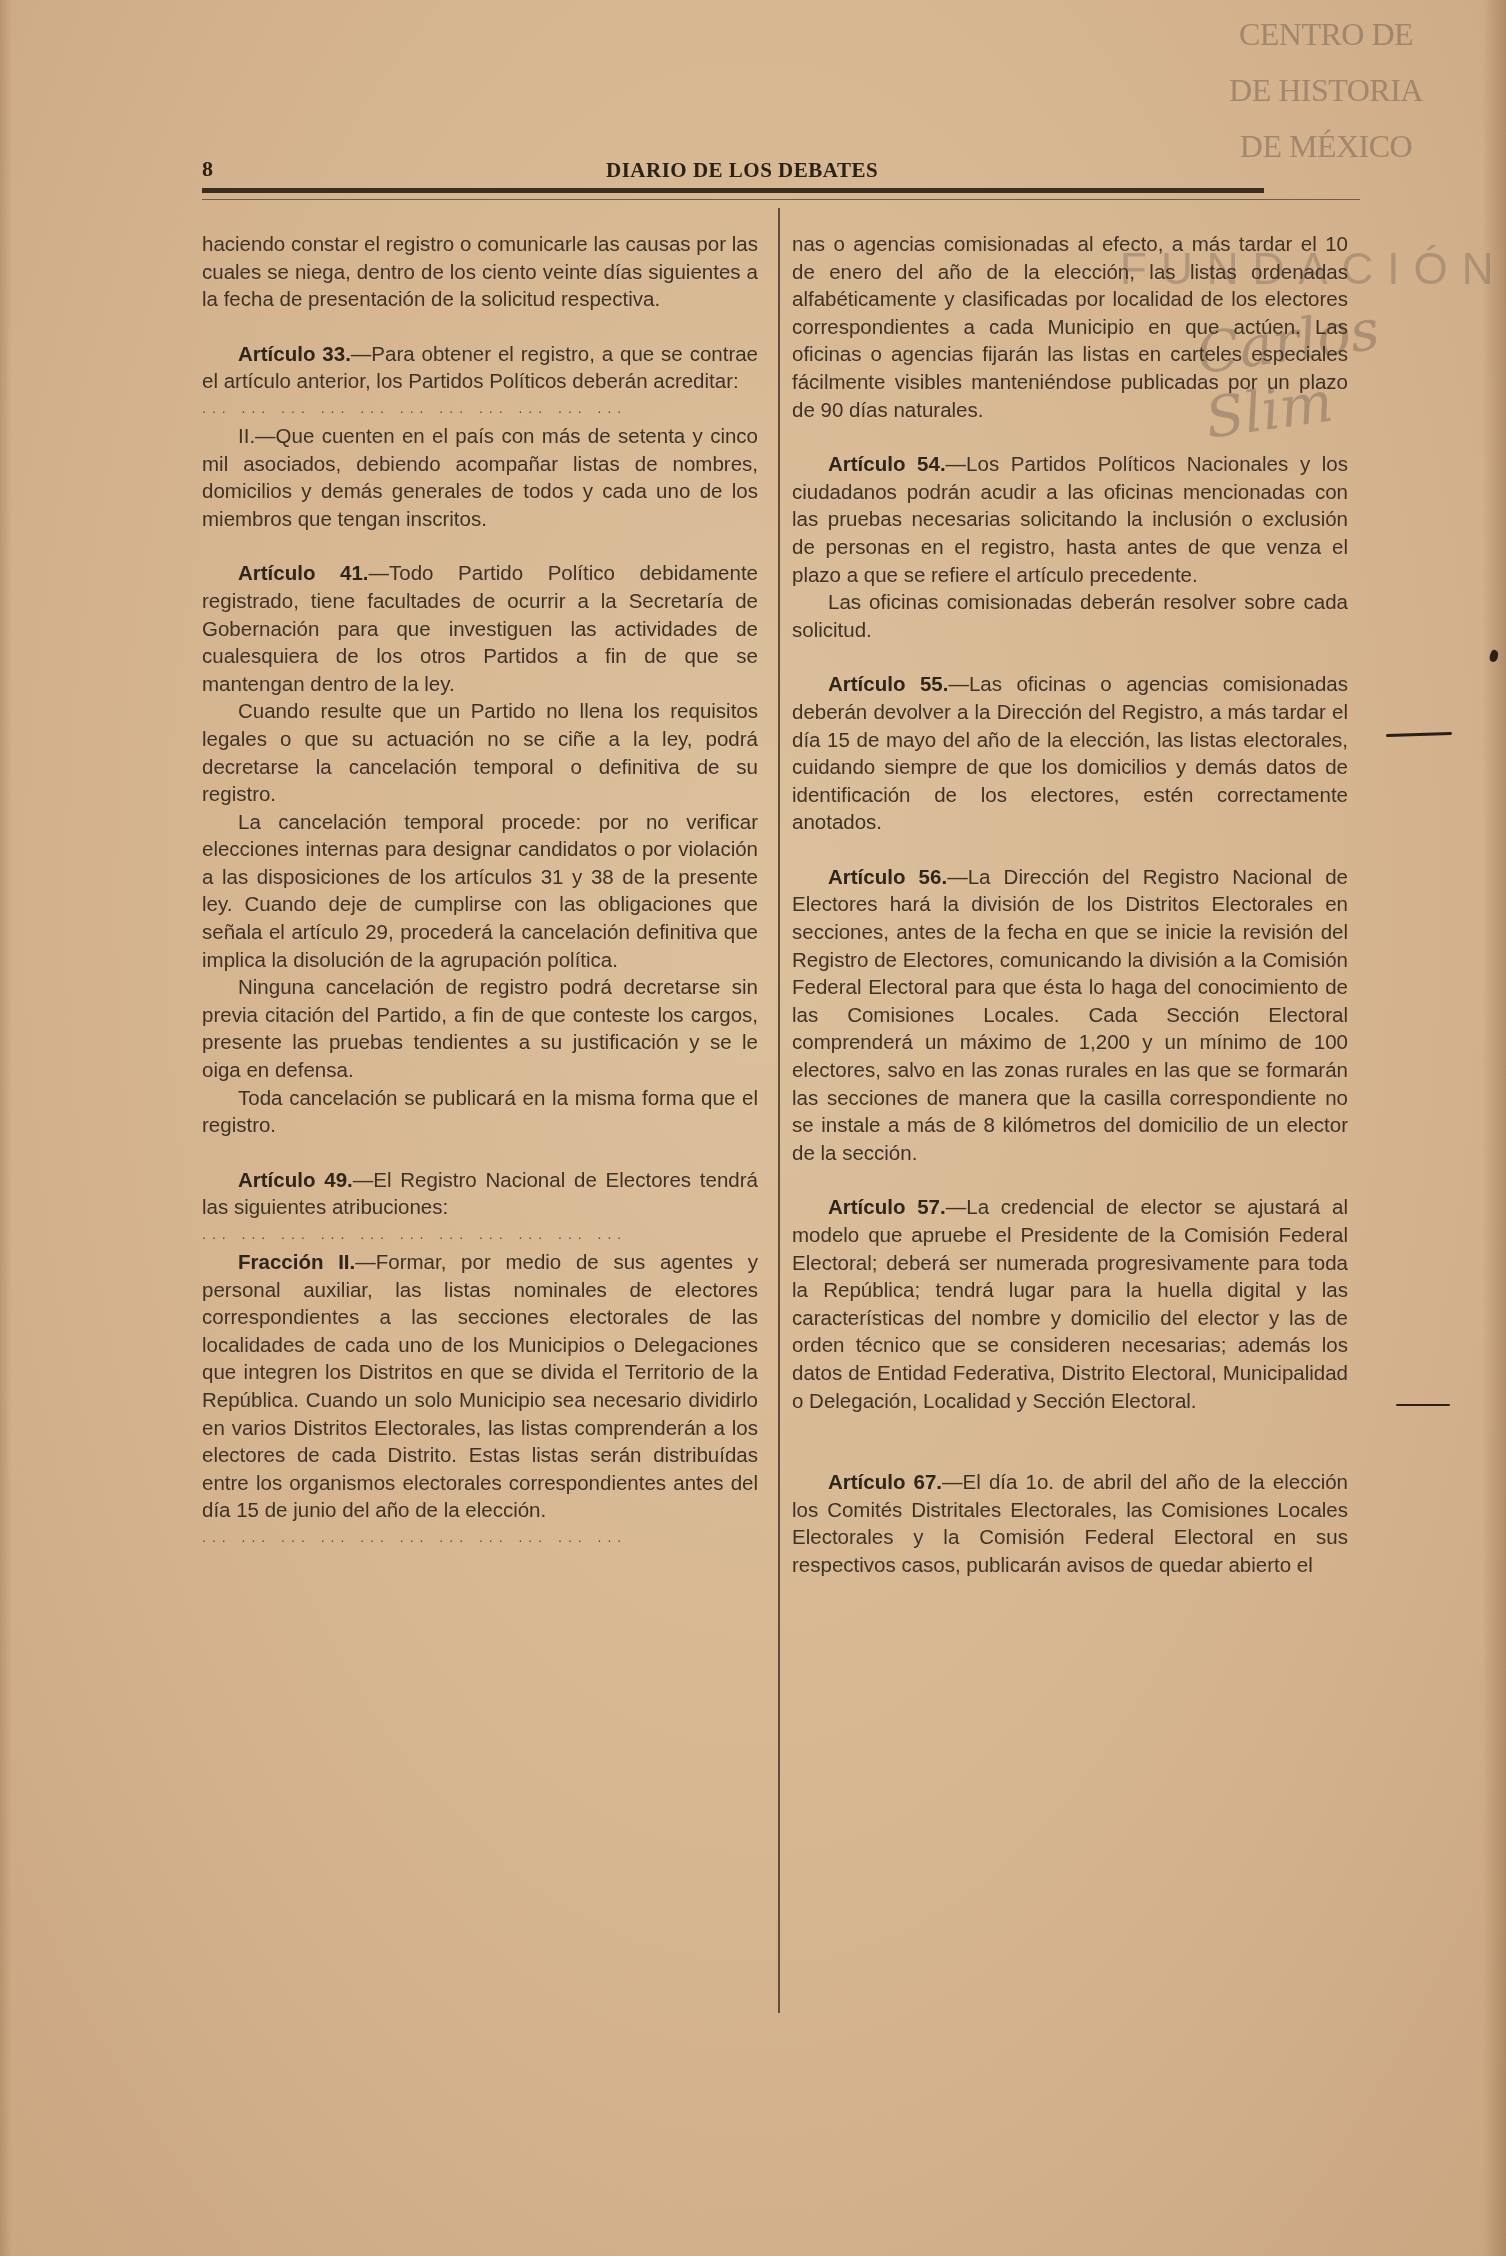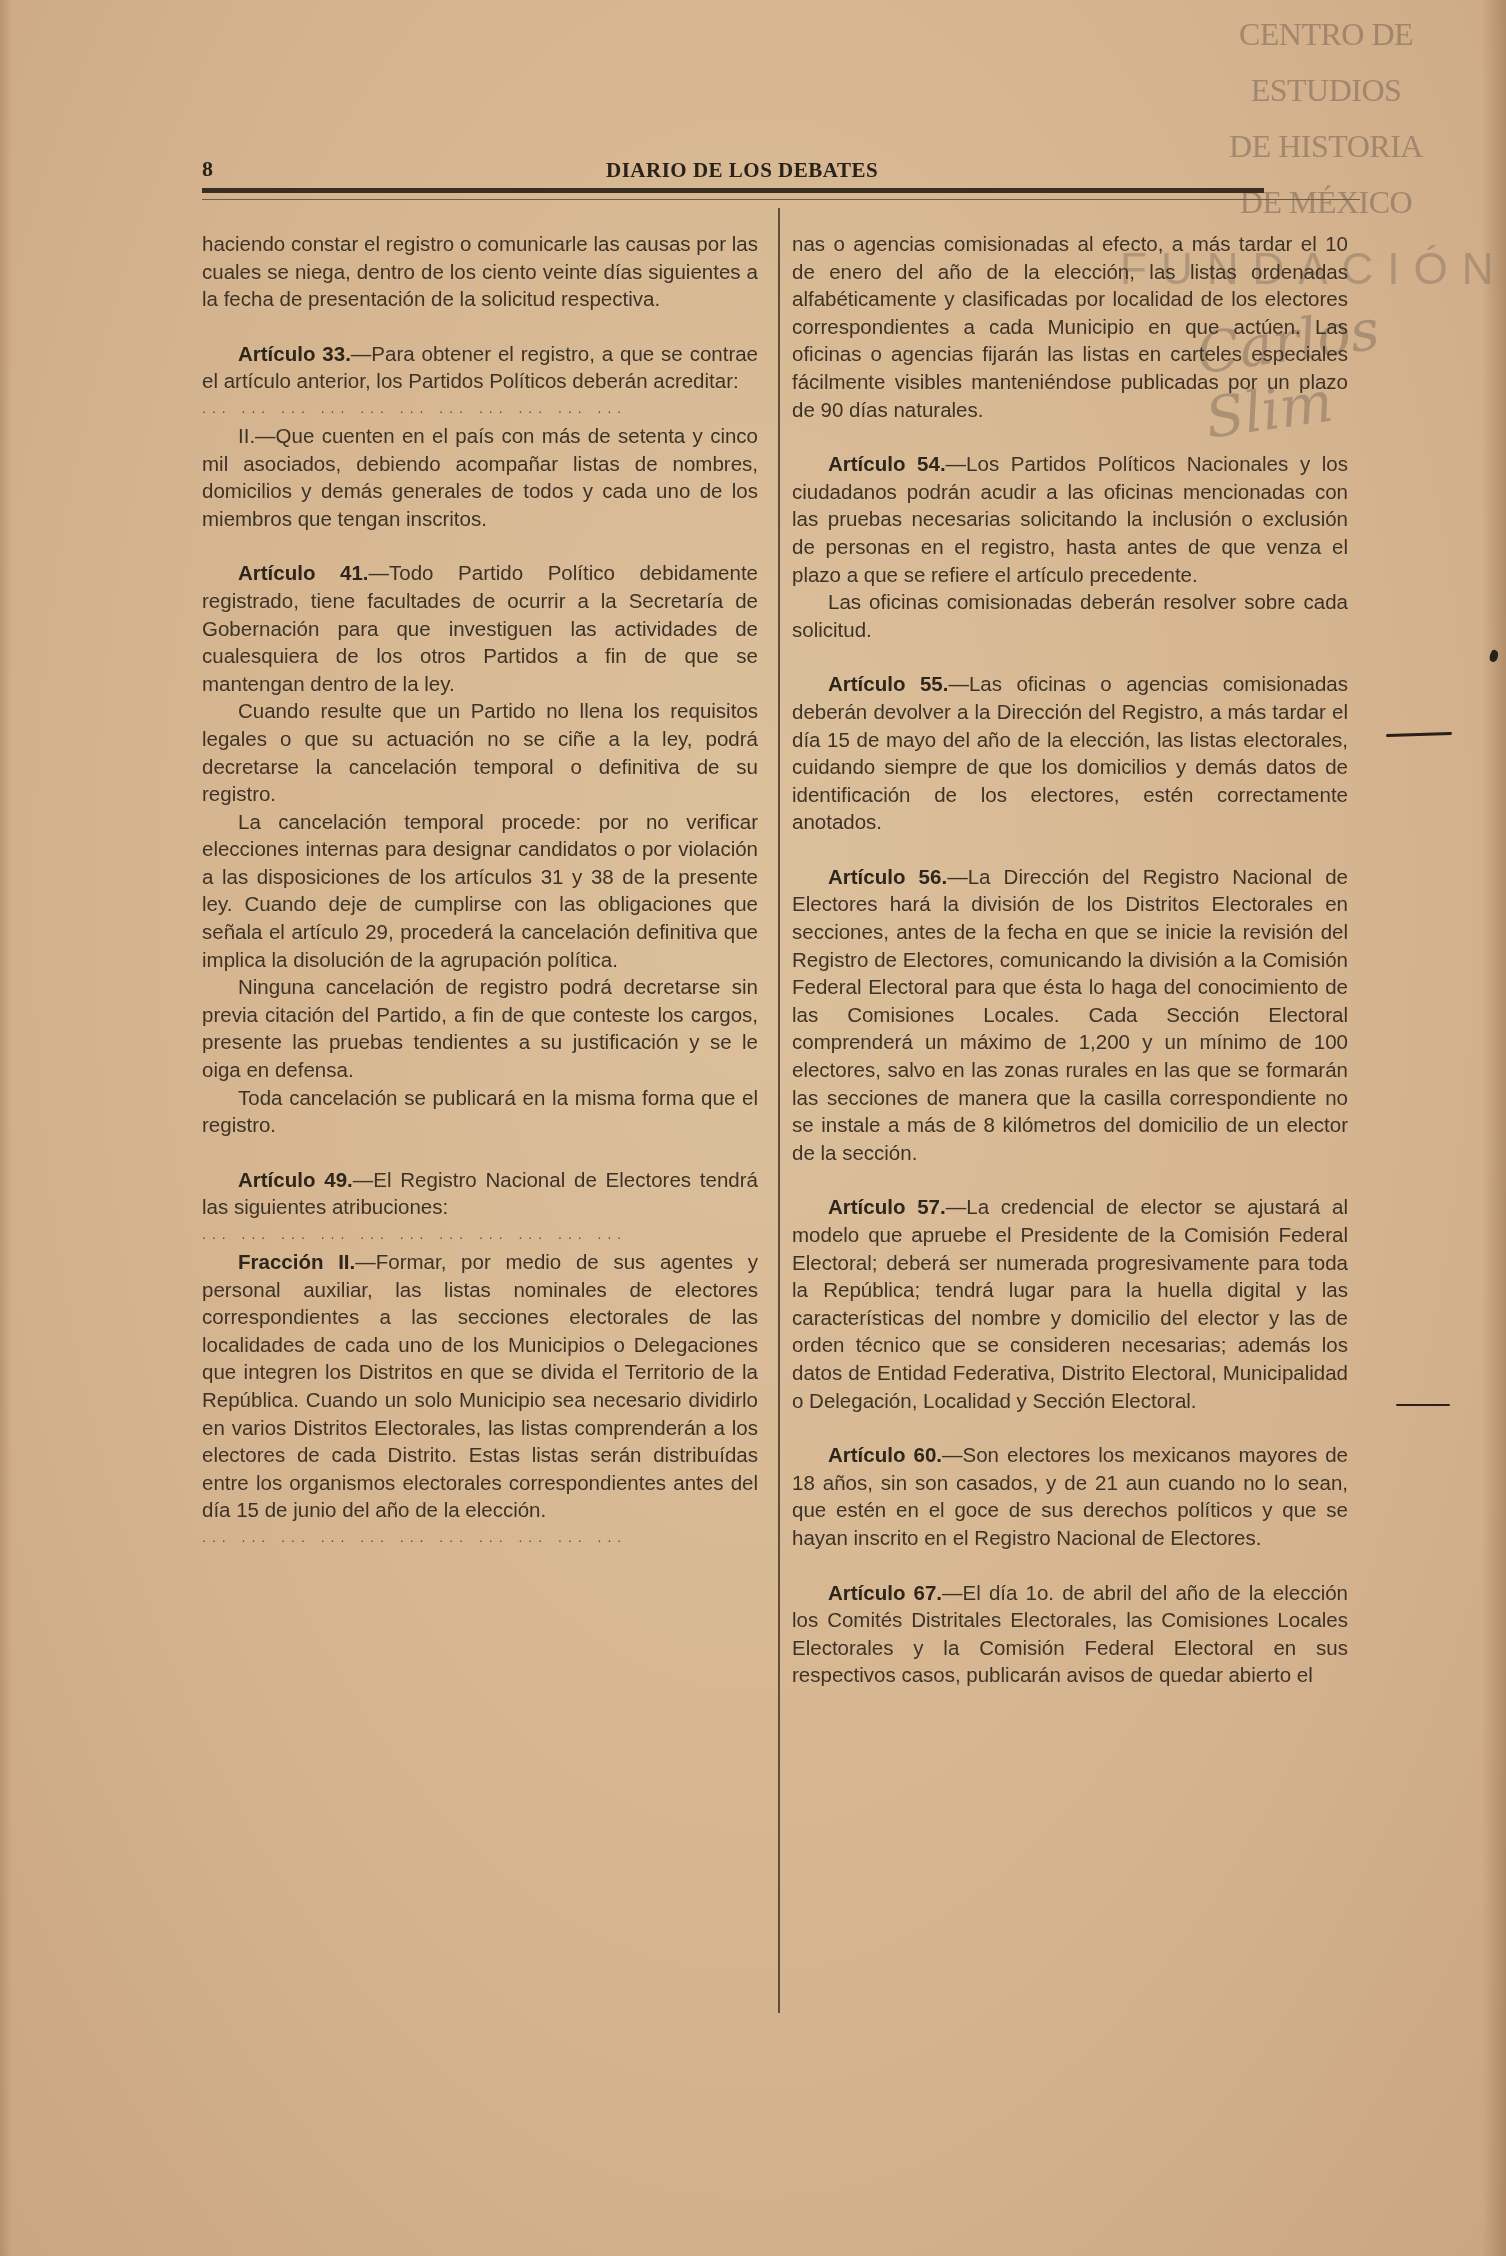--- a/index.html
+++ b/index.html
@@ -84,21 +84,20 @@
     }
   </style>
 </head>
 <body>
 
 <div class="page-edge-left"></div>
 <div class="page-edge-right"></div>
 
 <div class="watermark">
   <span class="wm-line">CENTRO DE</span>
-  <span class="wm-line">ESTUDIOS</span>
   <span class="wm-line">DE HISTORIA</span>
   <span class="wm-line">DE MÉXICO</span>
 </div>
 <div class="wm-fundacion">FUNDACIÓN</div>
 <div class="wm-signature">Carlos Slim</div>
 
 <div class="header">
   <span class="page-number">8</span>
   <span class="running-title">DIARIO DE LOS DEBATES</span>
 </div>
@@ -131,20 +130,19 @@
   <div class="gap"></div>
   <p class="para indent"><span class="art-label">Artículo 54.</span><span>—Los Partidos Políticos Nacionales y los ciudadanos podrán acudir a las oficinas mencionadas con las pruebas necesarias solicitando la inclusión o exclusión de personas en el registro, hasta antes de que venza el plazo a que se refiere el artículo precedente.</span></p>
   <p class="para indent">Las oficinas comisionadas deberán resolver sobre cada solicitud.</p>
   <div class="gap"></div>
   <p class="para indent"><span class="art-label">Artículo 55.</span><span>—Las oficinas o agencias comisionadas deberán devolver a la Dirección del Registro, a más tardar el día 15 de mayo del año de la elección, las listas electorales, cuidando siempre de que los domicilios y demás datos de identificación de los electores, estén correctamente anotados.</span></p>
   <div class="gap"></div>
   <p class="para indent"><span class="art-label">Artículo 56.</span><span>—La Dirección del Registro Nacional de Electores hará la división de los Distritos Electorales en secciones, antes de la fecha en que se inicie la revisión del Registro de Electores, comunicando la división a la Comisión Federal Electoral para que ésta lo haga del conocimiento de las Comisiones Locales. Cada Sección Electoral comprenderá un máximo de 1,200 y un mínimo de 100 electores, salvo en las zonas rurales en las que se formarán las secciones de manera que la casilla correspondiente no se instale a más de 8 kilómetros del domicilio de un elector de la sección.</span></p>
   <div class="gap"></div>
   <p class="para indent"><span class="art-label">Artículo 57.</span><span>—La credencial de elector se ajustará al modelo que apruebe el Presidente de la Comisión Federal Electoral; deberá ser numerada progresivamente para toda la República; tendrá lugar para la huella digital y las características del nombre y domicilio del elector y las de orden técnico que se consideren necesarias; además los datos de Entidad Federativa, Distrito Electoral, Municipalidad o Delegación, Localidad y Sección Electoral.</span></p>
   <div class="gap"></div>
-  <p class="para indent"><span class="art-label">Artículo 60.</span><span>—Son electores los mexicanos mayores de 18 años, sin son casados, y de 21 aun cuando no lo sean, que estén en el goce de sus derechos políticos y que se hayan inscrito en el Registro Nacional de Electores.</span></p>
   <div class="gap"></div>
   <p class="para indent"><span class="art-label">Artículo 67.</span><span>—El día 1o. de abril del año de la elección los Comités Distritales Electorales, las Comisiones Locales Electorales y la Comisión Federal Electoral en sus respectivos casos, publicarán avisos de quedar abierto el</span></p>
 </div>
 
 <div class="margin-dot" style="left:1490px; top:650px;"></div>
 <div class="margin-mark" style="left:1386px; top:733px; width:66px; transform:rotate(-2deg);"></div>
 <div class="margin-mark" style="left:1396px; top:1404px; width:54px; height:2px;"></div>
 
 </body></html>

